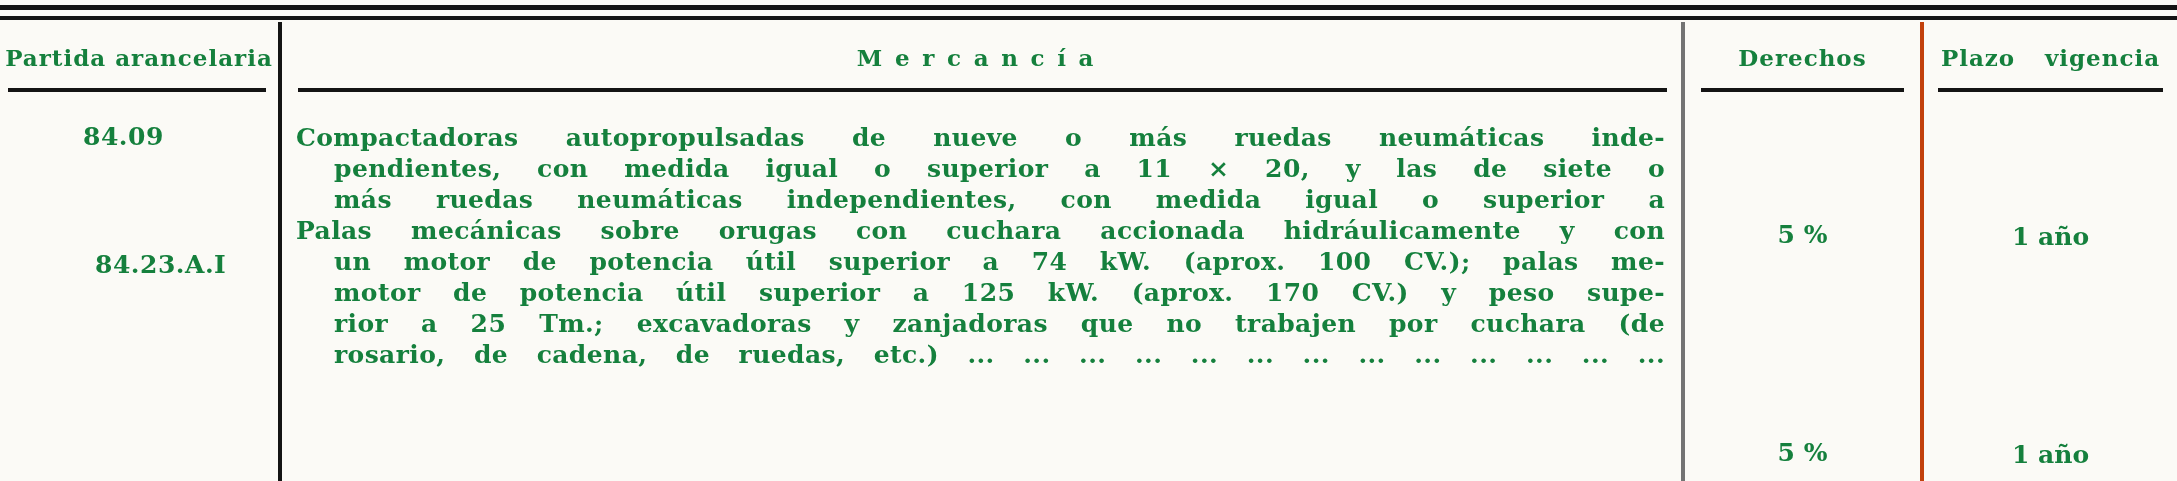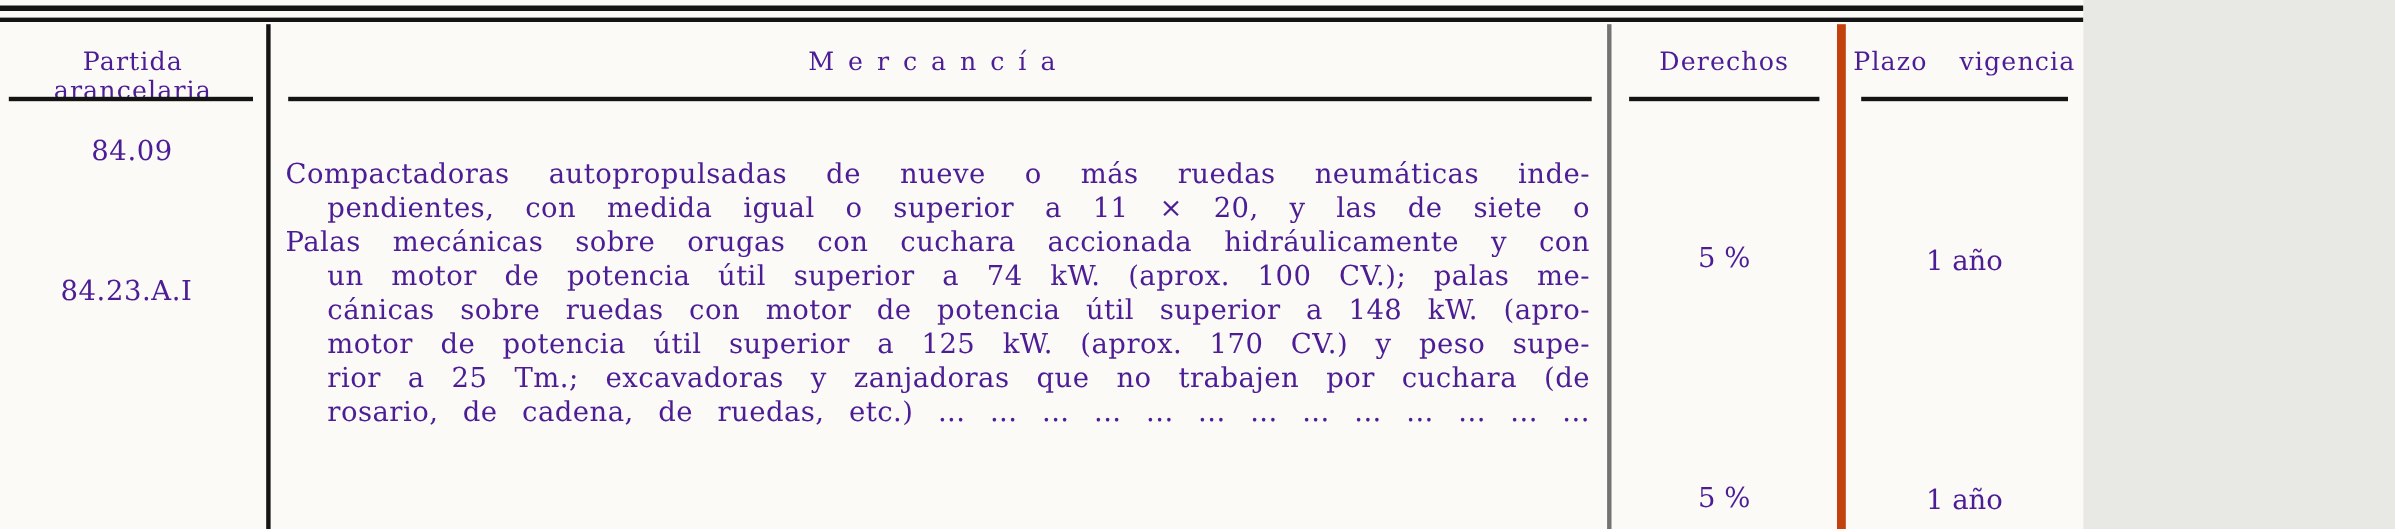--- a/index.html
+++ b/index.html
@@ -1,50 +1,50 @@
 <!DOCTYPE html>
 <html><head>
 <meta charset="utf-8">
 <style>
   html,body{margin:0;padding:0;background:#e8e8e4;}
   .paper{
     position:relative;
-    width:1894px;height:481px;
+    width:2177px;height:481px;
     background:#fbfaf6;
-    color:#4c1d95;
+    color:#15803d;
     font-family:"DejaVu Serif", serif;
-    font-weight:normal;
+    font-weight:bold;
     overflow:hidden;
   }
   .hrule{position:absolute;left:0;right:0;background:#141414;}
   .rule-a{top:5px;height:5px;}
   .rule-b{top:16px;height:4px;}
   .cols{position:absolute;top:22px;left:0;right:0;bottom:0;display:flex;}
   .col{position:relative;box-sizing:border-box;height:100%;}
   .col-partida{width:278px;}
   .col-mercancia{width:1403px;border-left:4px solid #141414;}
   .col-derechos{width:239px;border-left:4px solid #737373;}
-  .col-plazo{width:257px;border-left:8px solid #c2410c;}
+  .col-plazo{width:257px;border-left:4px solid #c2410c;}
   .colhead{
     position:absolute;top:22px;left:0;right:0;
     text-align:center;font-size:23px;letter-spacing:1px;
   }
   .head-mercancia{letter-spacing:0.55em;}
   .head-plazo{word-spacing:0.9em;}
   .head-underline{position:absolute;top:66px;height:4px;background:#141414;}
   .ul-partida{left:8px;right:12px;}
   .ul-mercancia{left:16px;right:14px;}
   .ul-derechos{left:16px;right:16px;}
   .ul-plazo{left:14px;right:14px;}
   .code{position:absolute;left:55px;font-size:25px;letter-spacing:0.5px;}
   .code-0{top:100px;margin-left:28px;}
-  .code-1{top:228px;}
+  .code-1{top:228px;margin-left:40px;}
   .desc{
     position:absolute;top:100px;left:14px;right:16px;
-    font-size:25px;line-height:31px;letter-spacing:0.4px;margin-top:20px;
+    font-size:25px;line-height:31px;letter-spacing:0.4px;
   }
   .tline{
     text-align:justify;text-align-last:justify;
     white-space:nowrap;overflow:hidden;
   }
   .tline.cont{padding-left:38px;}
   .cellval{position:absolute;left:0;right:0;text-align:center;font-size:25px;}
   .derechos-0{top:198px;}
   .derechos-1{top:416px;}
   .plazo-0{top:200px;}
@@ -67,23 +67,23 @@
       <div class="code code-1">84.23.A.I</div>
     </div>
 
     <div class="col col-mercancia">
       <div class="colhead head-mercancia">Mercancía</div>
       <div class="head-underline ul-mercancia"></div>
 
       <div class="desc">
         <div class="tline">Compactadoras autopropulsadas de nueve o más ruedas neumáticas inde-</div>
         <div class="tline cont">pendientes, con medida igual o superior a 11 × 20, y las de siete o</div>
+        <div class="tline cont">más ruedas neumáticas independientes, con medida igual o superior a</div>
         <div class="tline">Palas mecánicas sobre orugas con cuchara accionada hidráulicamente y con</div>
         <div class="tline cont">un motor de potencia útil superior a 74 kW. (aprox. 100 CV.); palas me-</div>
-        <div class="tline cont">cánicas sobre ruedas con motor de potencia útil superior a 148 kW. (apro-</div>
         <div class="tline cont">motor de potencia útil superior a 125 kW. (aprox. 170 CV.) y peso supe-</div>
         <div class="tline cont">rior a 25 Tm.; excavadoras y zanjadoras que no trabajen por cuchara (de</div>
         <div class="tline cont">rosario, de cadena, de ruedas, etc.) ... ... ... ... ... ... ... ... ... ... ... ... ...</div>
       </div>
     </div>
 
     <div class="col col-derechos">
       <div class="colhead">Derechos</div>
       <div class="head-underline ul-derechos"></div>
       <div class="cellval derechos-0">5 %</div>

